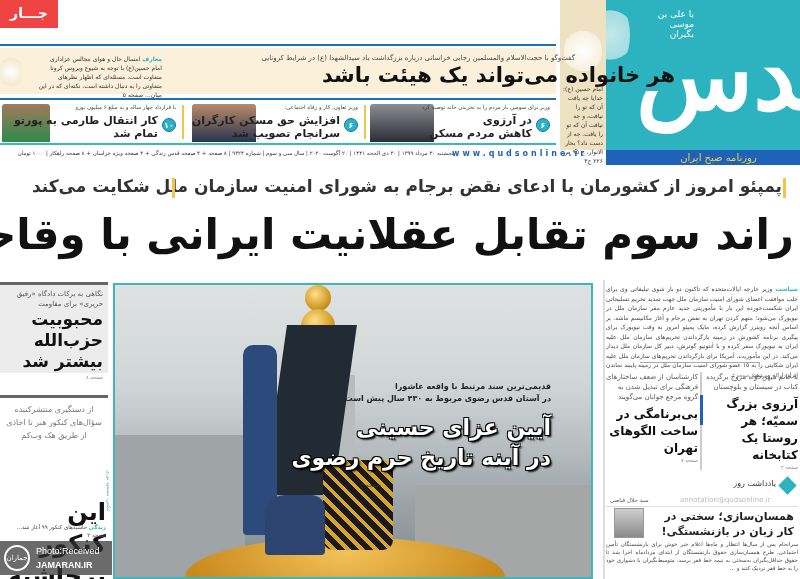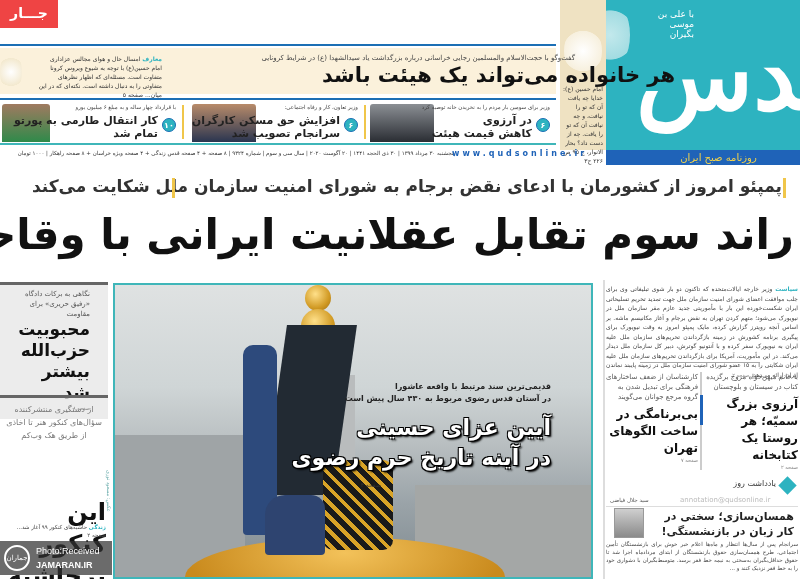--- a/index.html
+++ b/index.html
@@ -74,21 +74,21 @@
   .note-head .logo { position: absolute; right: 4px; top: 1px; width: 13px; height: 13px; background: #2db3c0; transform: rotate(45deg); }
   .note-meta { left: 606px; top: 495px; width: 192px; height: 12px; border-bottom: 1px solid #ddd; }
   .note-meta .email { position: absolute; left: 74px; top: 1px; font-size: 7px; color: #bbb; direction: ltr; }
   .note-meta .author { position: absolute; left: 4px; top: 2px; font-size: 5.5px; color: #555; }
   .note-photo { left: 614px; top: 508px; width: 30px; height: 30px; background: linear-gradient(#cfcfcf, #8a8a8a); border: 1px solid #999; }
   .note-title { right: 6px; top: 509px; font-size: 11px; font-weight: bold; color: #222; line-height: 15px; text-align: right; }
   .note-body { left: 606px; top: 540px; width: 192px; font-size: 5.5px; line-height: 8px; color: #444; text-align: justify; }
 
   
   .lc-rule-top { left: 0; top: 282px; width: 108px; height: 3px; background: #666; }
-  .hezbollah-box { left: 0; top: 285px; width: 108px; height: 134px; background: #ececec; padding: 4px 18px; text-align: right; }
+  .hezbollah-box { left: 0; top: 285px; width: 108px; height: 88px; background: #ececec; padding: 4px 5px; text-align: right; }
   .lc-kick { font-size: 7px; color: #555; line-height: 10px; }
   .lc-ttl { font-size: 17px; font-weight: bold; color: #111; line-height: 21px; }
   .lc-page { font-size: 5px; color: #888; margin-top: 2px; }
   .lc-rule-mid { left: 0; top: 395px; width: 108px; height: 3px; background: #666; }
   .konkur-kick { left: 2px; top: 403px; width: 104px; font-size: 8px; color: #777; line-height: 13px; text-align: center; }
   .konkur-ttl { left: 2px; top: 448px; width: 104px; font-size: 24px; font-weight: bold; color: #111; line-height: 32px; text-align: right; margin-top: 48px; }
   .konkur-body { left: 2px; top: 523px; width: 104px; font-size: 5.5px; line-height: 8px; color: #444; text-align: right; }
   .photo-credit-side { left: 106px; top: 470px; font-size: 5px; color: #6aa; writing-mode: vertical-rl; }
   .watermark { left: 0; top: 541px; width: 112px; height: 34px; background: rgba(50,50,50,.72); color: #fff; direction: ltr; }
   .watermark .wm-logo { position: absolute; left: 4px; top: 4px; width: 26px; height: 26px; border: 2px solid #fff; border-radius: 50%; font-size: 7px; text-align: center; line-height: 22px; }
@@ -125,21 +125,21 @@
 </div>
 
 <div class="abs strip-rule-top"></div>
 
 <div class="abs teaser" style="left:364px;width:192px;">
   <div class="photo" style="left:6px;width:64px;background:linear-gradient(#8b8f94,#2a2d33);"></div>
   <div class="kick" style="right:6px;top:2px;">وزیر برای سومین بار مردم را به نخریدن خانه توصیه کرد</div>
   <div class="num" style="right:6px;top:16px;">۶</div>
   <div class="ttl" style="right:24px;top:12px;">
     <div>در آرزوی</div>
-    <div>کاهش قیمت هیئت</div>
+    <div>کاهش مردم مسکن</div>
   </div>
   <div class="sep" style="left:0;"></div>
 </div>
 
 <div class="abs teaser" style="left:182px;width:182px;">
   <div class="photo" style="left:10px;width:64px;background:linear-gradient(#b88b6a,#2a3550);"></div>
   <div class="kick" style="right:6px;top:2px;">وزیر تعاون، کار و رفاه اجتماعی:</div>
   <div class="num" style="right:6px;top:16px;">۶</div>
   <div class="ttl" style="right:24px;top:12px;">
     <div>افزایش حق مسکن کارگران</div>

